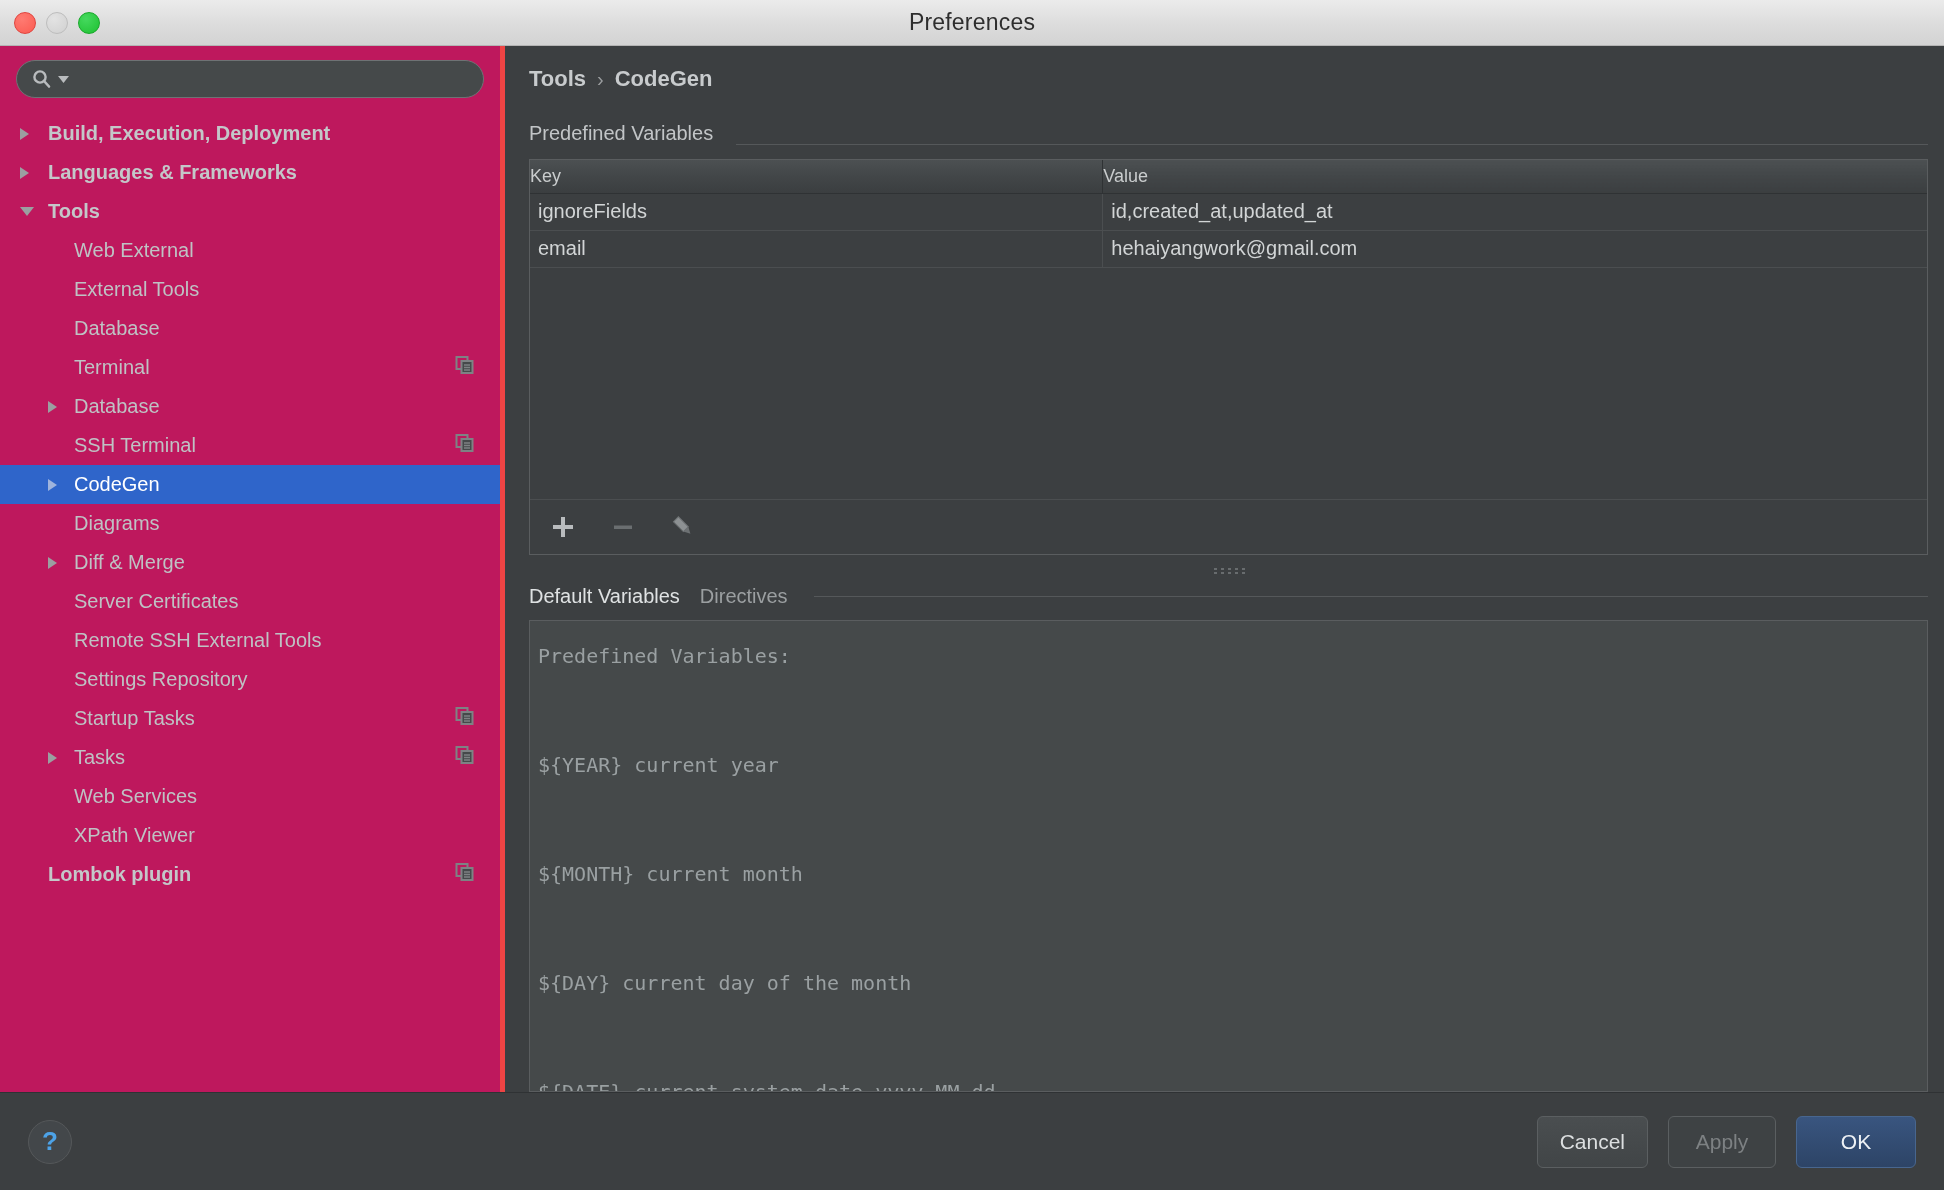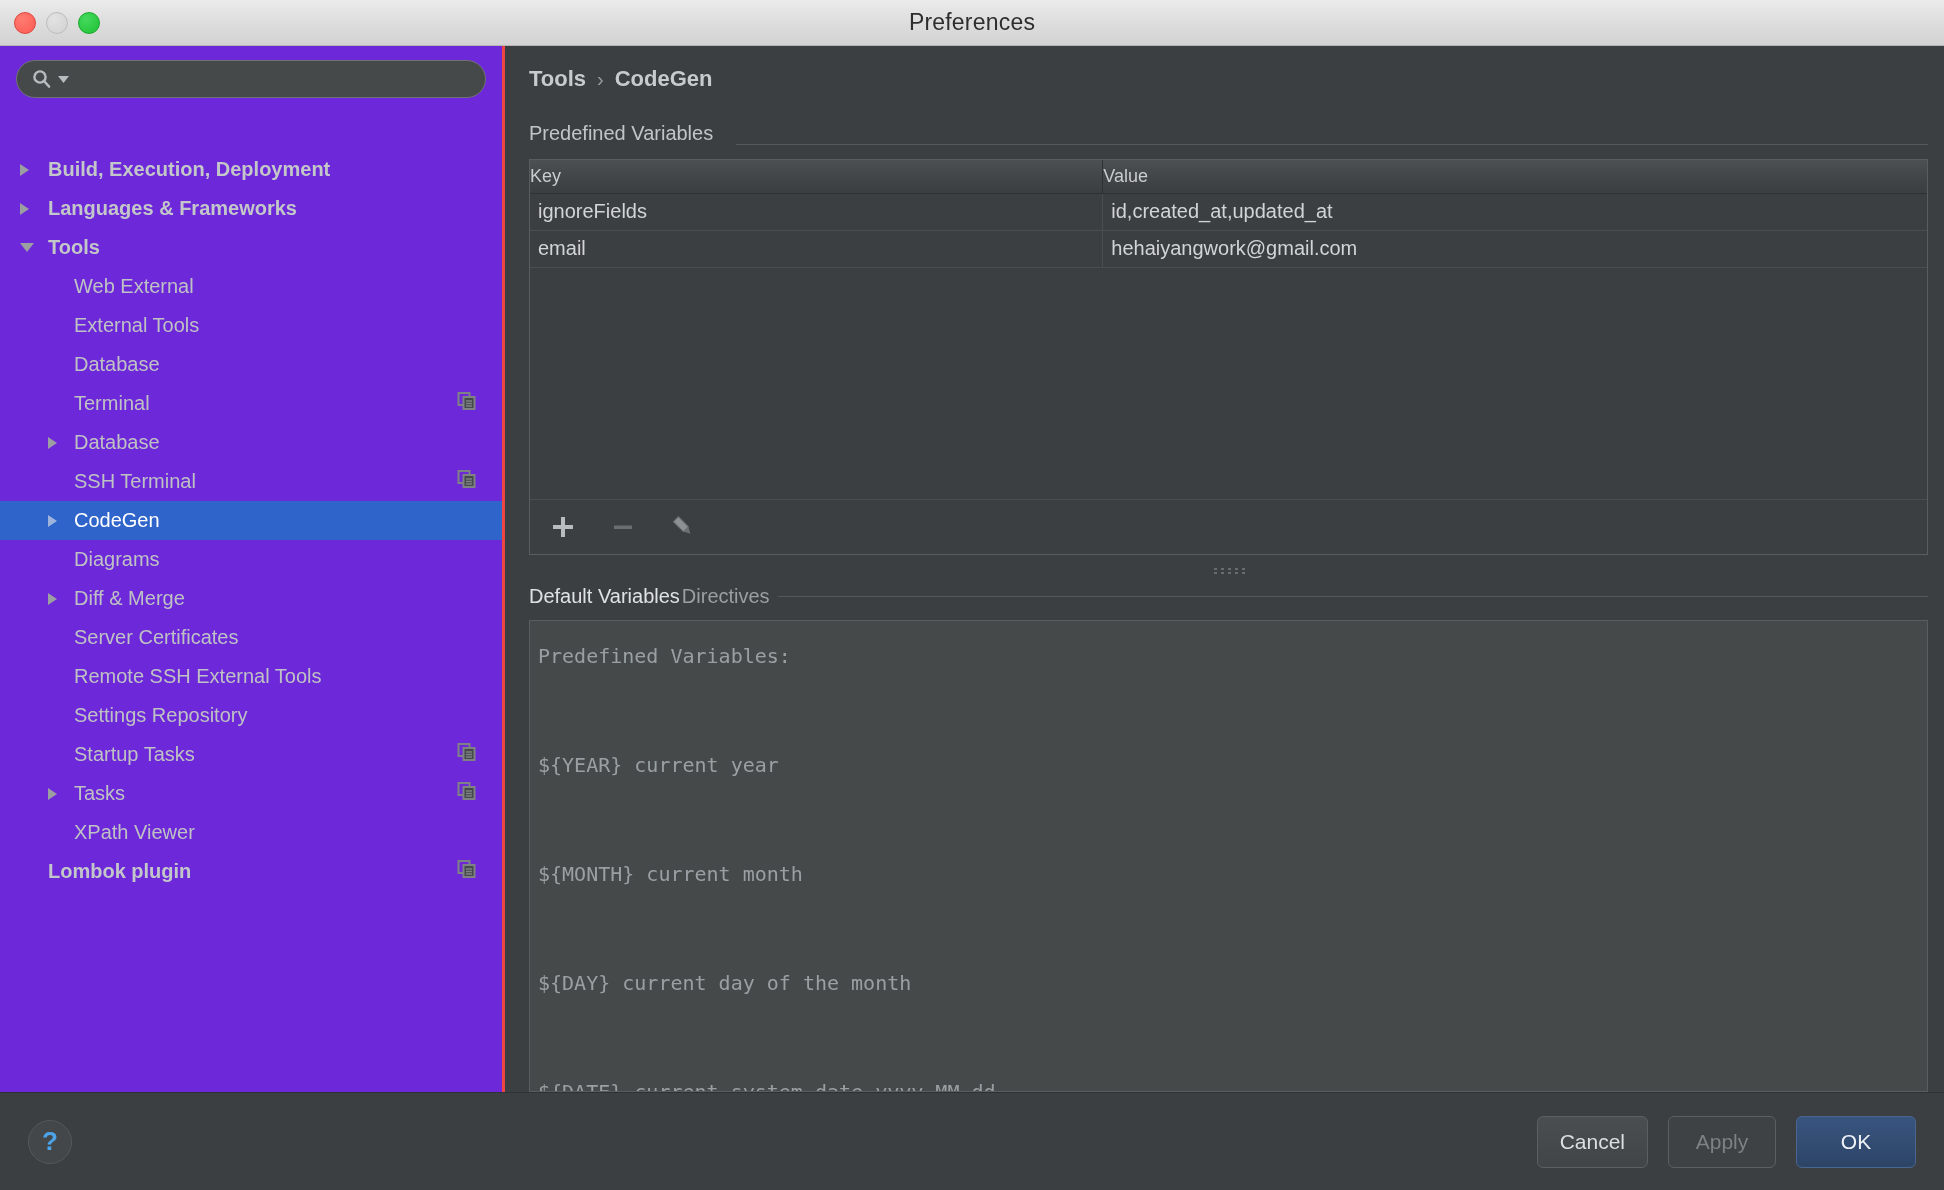--- a/index.html
+++ b/index.html
@@ -65,26 +65,25 @@
     flex: 1 1 auto;
     display: flex;
     min-height: 0;
     background: #3c3f41;
   }
 
   
   .sidebar {
     width: 505px;
     flex: 0 0 505px;
-    background: #6d28d9;
-    border-right: 3px solid #ef4444;
+    background: #be185d;
+    border-right: 5px solid #ef4444;
     display: flex;
     flex-direction: column;
     min-height: 0;
-    gap: 36px;
   }
   .search-wrap {
     padding: 14px 16px 10px 16px;
   }
   .search-box {
     height: 38px;
     border: 1px solid #6e7274;
     border-radius: 19px;
     background: #45494a;
     display: flex;
@@ -249,21 +248,21 @@
     background-image:
       radial-gradient(circle, #6a6e70 1.2px, transparent 1.4px);
     background-size: 7px 4px;
     opacity: .95;
   }
 
   
   .tabs-head {
     display: flex;
     align-items: center;
-    gap: 2px;
+    gap: 20px;
   }
   .tab {
     font-size: 20px;
     color: #9b9fa1;
     white-space: nowrap;
     cursor: default;
   }
   .tab.active { color: #dfe2e3; }
   .tabs-head .rule { flex: 1; height: 1px; background: #55585a; margin-left: 6px; }
 
@@ -441,20 +440,23 @@
           <div class="tree-item d1">
             <span class="arrow"></span>
             <span class="tree-label">Tasks</span>
             <span class="copy-icon"><svg width="22" height="22" viewBox="0 0 22 22">
                 <rect x="2.5" y="2.5" width="11" height="12" fill="none" stroke="#7e8284" stroke-width="2"></rect>
                 <rect x="7.5" y="6.5" width="11" height="12" fill="#45494a" stroke="#7e8284" stroke-width="2"></rect>
                 <line x1="10" y1="10.5" x2="16" y2="10.5" stroke="#7e8284" stroke-width="1.6"></line>
                 <line x1="10" y1="13" x2="16" y2="13" stroke="#7e8284" stroke-width="1.6"></line>
                 <line x1="10" y1="15.5" x2="16" y2="15.5" stroke="#7e8284" stroke-width="1.6"></line>
               </svg></span>
+          </div>
+          <div class="tree-item d1">
+            <span class="tree-label">Web Services</span>
           </div>
           <div class="tree-item d1">
             <span class="tree-label">XPath Viewer</span>
           </div>
           <div class="tree-item d0 bold">
             <span class="tree-label">Lombok plugin</span>
             <span class="copy-icon"><svg width="22" height="22" viewBox="0 0 22 22">
                 <rect x="2.5" y="2.5" width="11" height="12" fill="none" stroke="#7e8284" stroke-width="2"></rect>
                 <rect x="7.5" y="6.5" width="11" height="12" fill="#45494a" stroke="#7e8284" stroke-width="2"></rect>
                 <line x1="10" y1="10.5" x2="16" y2="10.5" stroke="#7e8284" stroke-width="1.6"></line>

